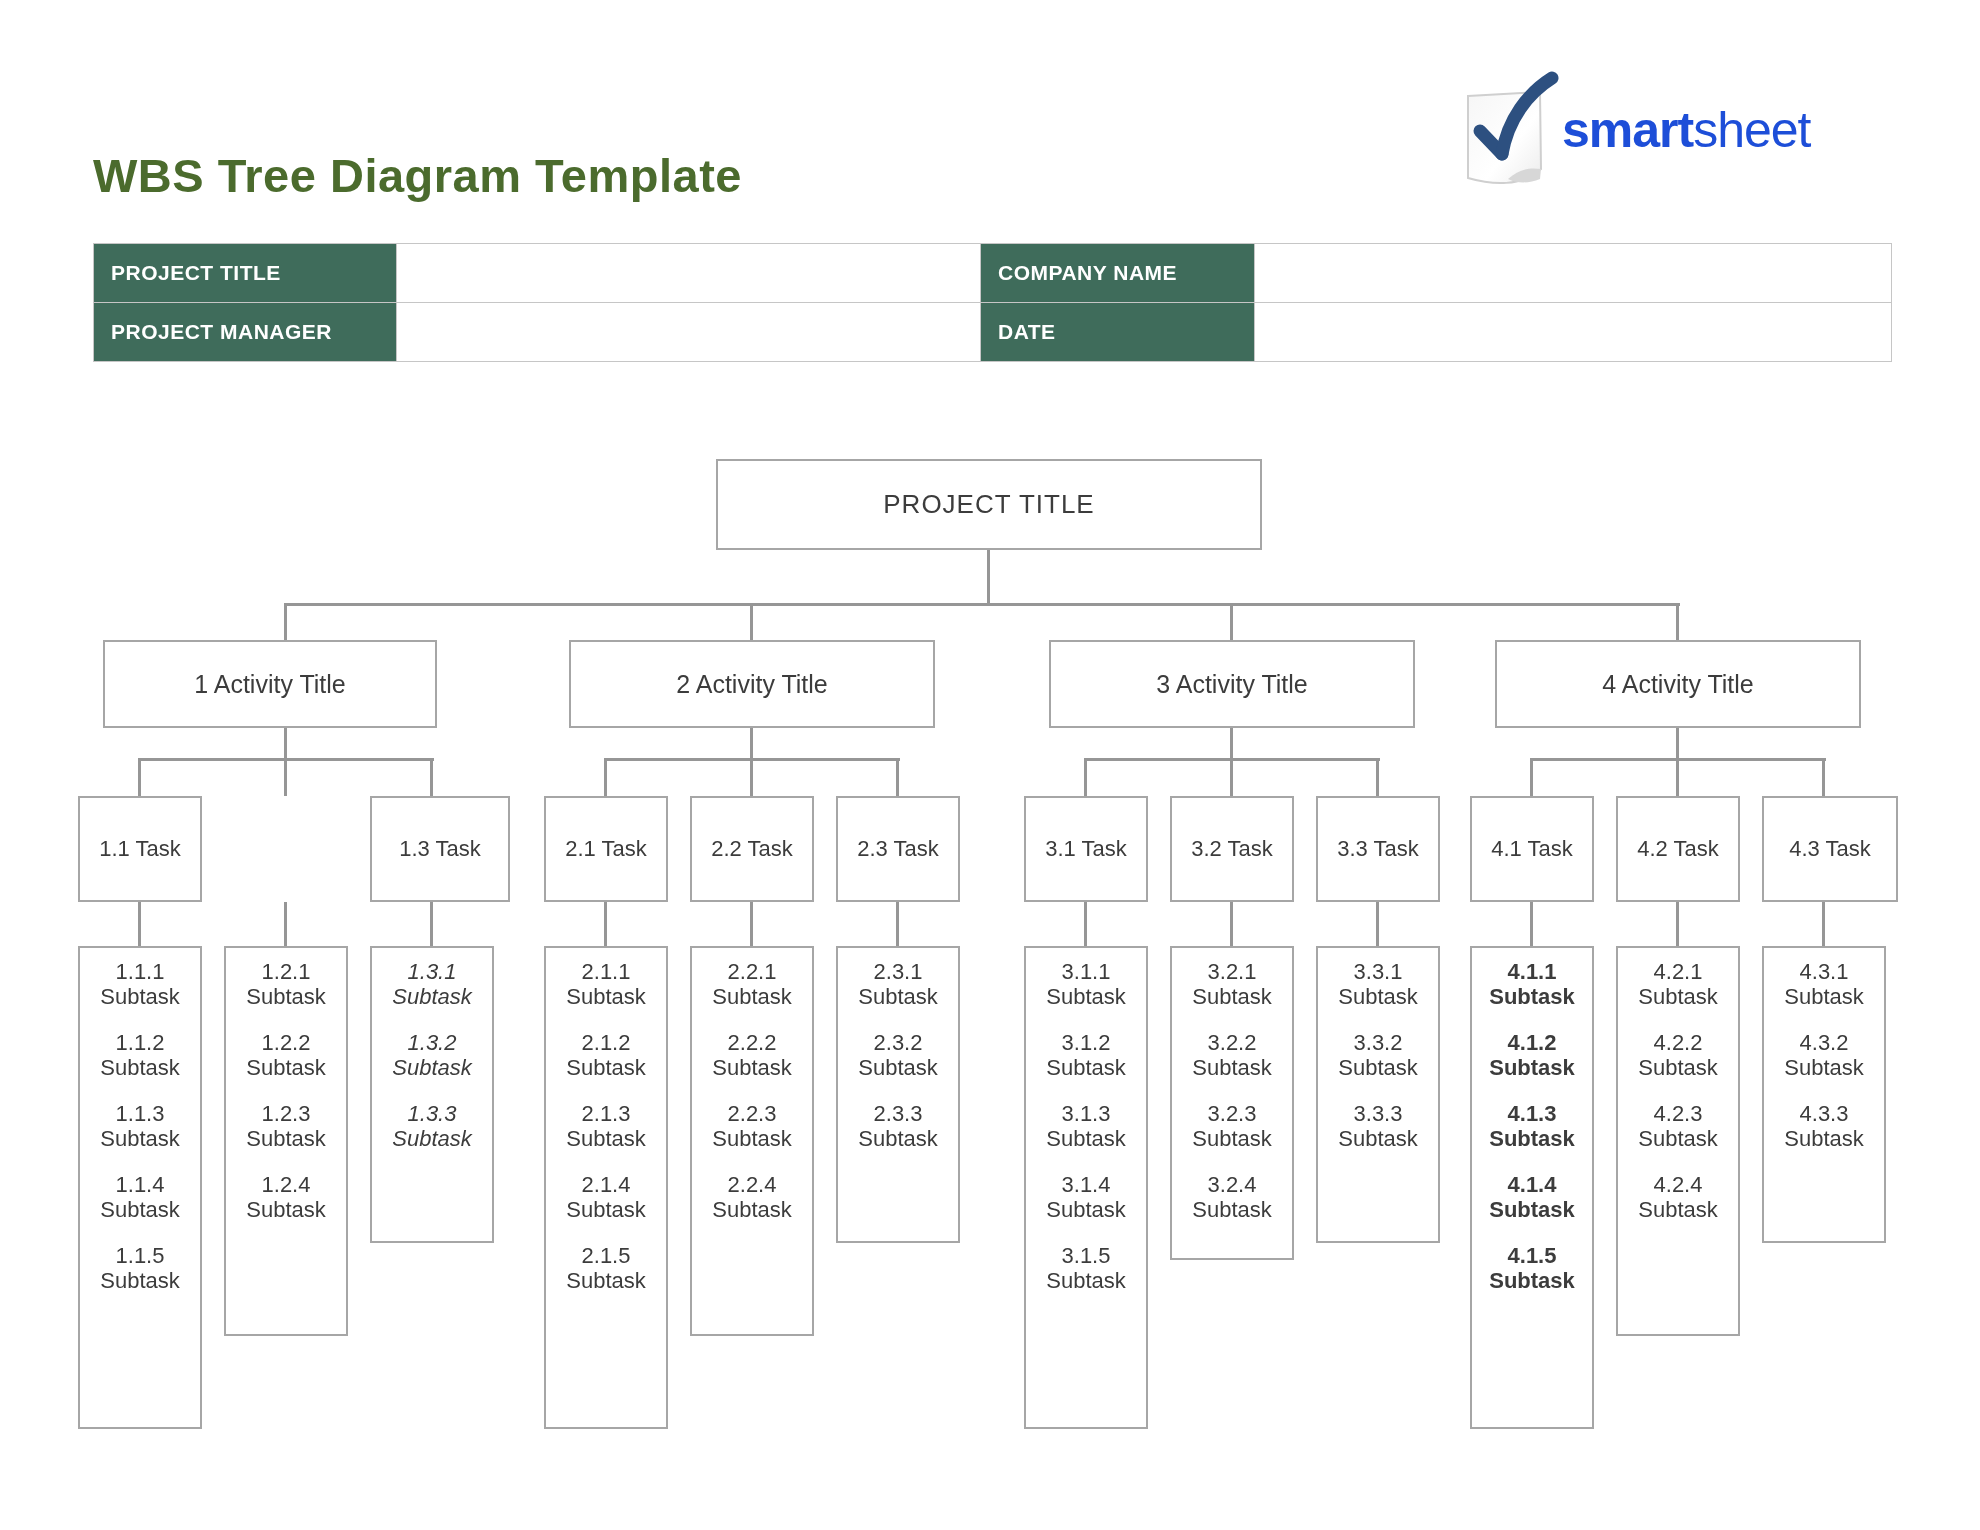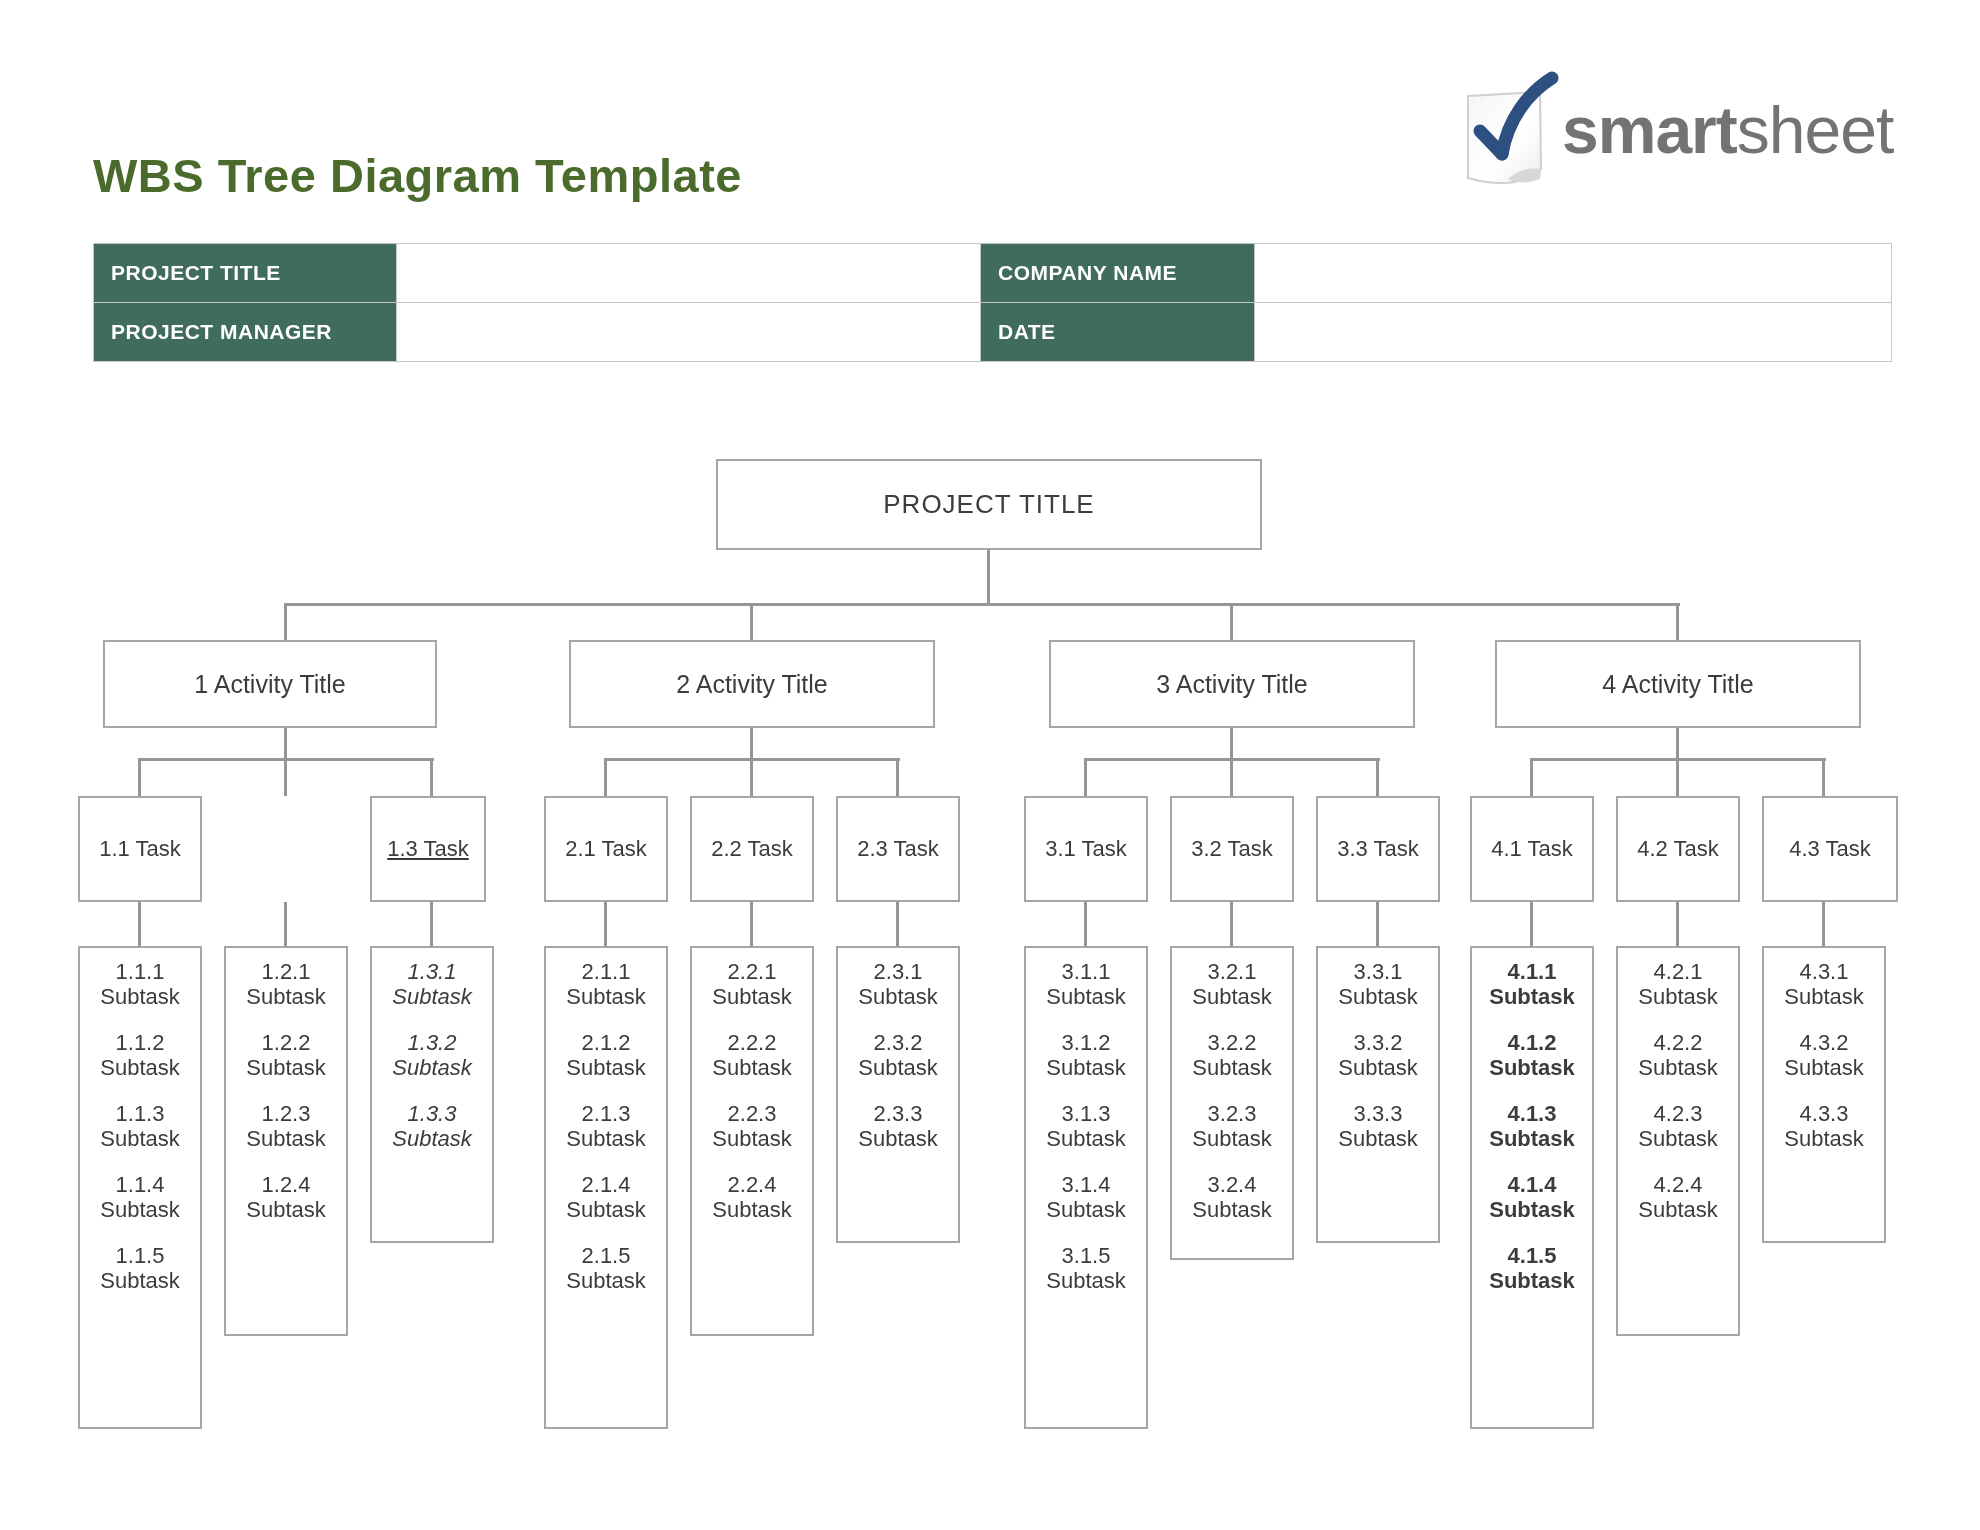--- a/index.html
+++ b/index.html
@@ -6,22 +6,22 @@
   .page{position:relative;width:1980px;height:1530px;background:#ffffff;
         font-family:"Liberation Sans",sans-serif;overflow:hidden;}
 
   
   .page-title{position:absolute;left:93px;top:148px;margin:0;
               font-size:47px;font-weight:bold;color:#4B6B2D;letter-spacing:0.5px;}
 
   
   .logo{position:absolute;left:1452px;top:55px;width:480px;height:135px;}
   .logo svg{position:absolute;left:0;top:0;}
-  .logo-text{position:absolute;left:110px;top:40px;font-size:66px;line-height:70px;
-             color:#737373;letter-spacing:-1px;white-space:nowrap;}
+  .logo-text{position:absolute;left:110px;top:40px;font-size:50px;line-height:70px;
+             color:#1d4ed8;letter-spacing:-1px;white-space:nowrap;}
   .lt-bold{font-weight:700;}
   .lt-light{font-weight:300;}
 
   
   .info-table{position:absolute;left:93px;top:243px;border-collapse:collapse;}
   .info-table td{border:1px solid #c6c6c6;height:59px;padding:0;box-sizing:border-box;}
   .info-table td.g{background:#3F6C5B;color:#ffffff;font-weight:bold;font-size:21px;
                    padding-left:17px;letter-spacing:0.5px;}
   .info-table td.w{background:#ffffff;}
 
@@ -136,21 +136,21 @@
     <div class="vline" style="left:1530px;top:758px;height:38px;"></div>
     <div class="vline" style="left:1676px;top:758px;height:38px;"></div>
     <div class="vline" style="left:1822px;top:758px;height:38px;"></div>
     <div class="vline" style="left:1530px;top:902px;height:44px;"></div>
     <div class="vline" style="left:1676px;top:902px;height:44px;"></div>
     <div class="vline" style="left:1822px;top:902px;height:44px;"></div>
 
     <div class="box taskbox" style="left:78px;top:796px;width:124px;height:106px;">
         <span>1.1 Task</span>
       </div>
-    <div class="box taskbox" style="left:370px;top:796px;width:116px;height:106px;text-decoration:underline;">
+    <div class="box taskbox" style="left:370px;top:796px;width:140px;height:106px;">
         <span>1.3 Task</span>
       </div>
     <div class="box taskbox" style="left:544px;top:796px;width:124px;height:106px;">
         <span>2.1 Task</span>
       </div>
     <div class="box taskbox" style="left:690px;top:796px;width:124px;height:106px;">
         <span>2.2 Task</span>
       </div>
     <div class="box taskbox" style="left:836px;top:796px;width:124px;height:106px;">
         <span>2.3 Task</span>

